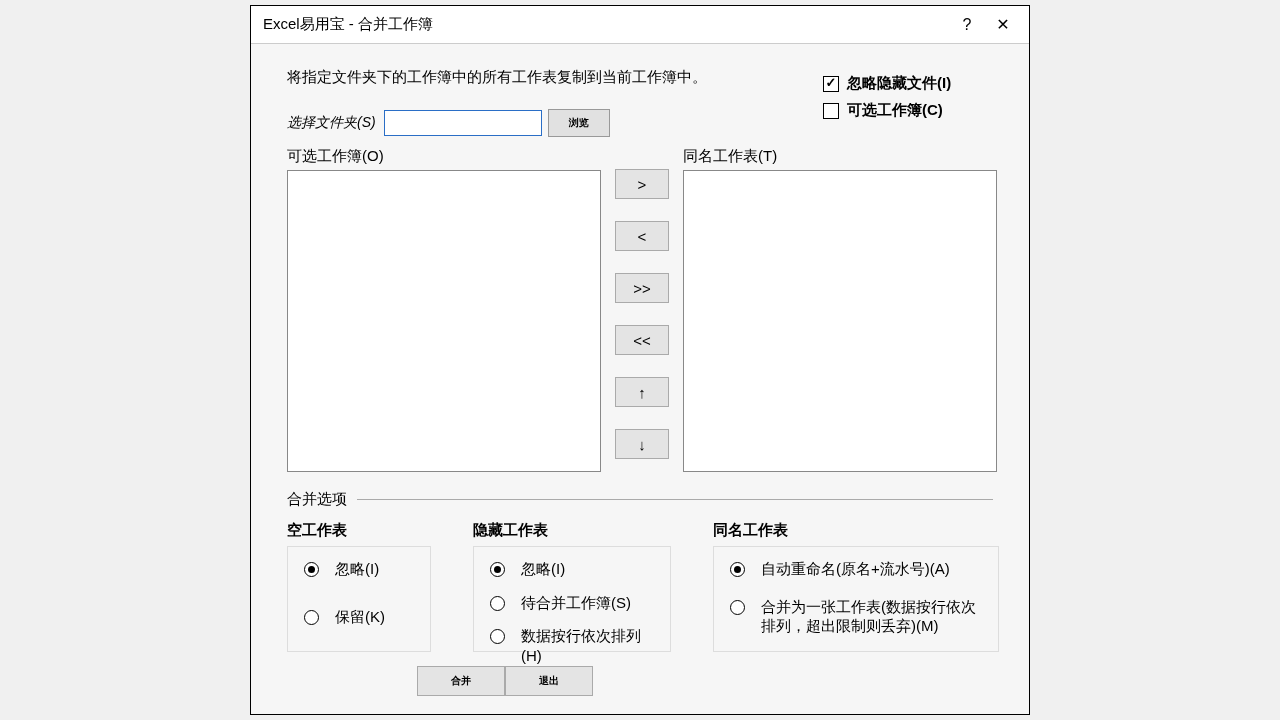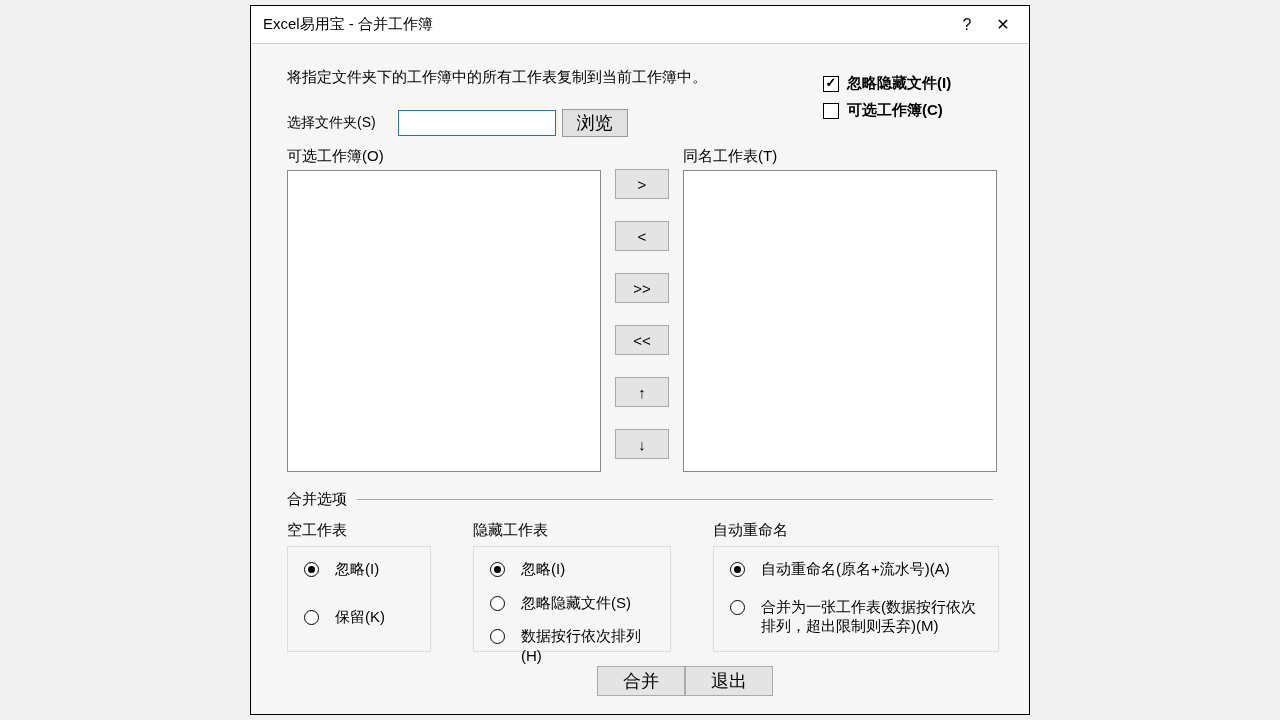--- a/index.html
+++ b/index.html
@@ -41,30 +41,30 @@
   display: flex;
   flex-direction: column;
 }
 .top-row {
   display: flex;
   align-items: flex-start;
 }
 .top-left { flex: 1; }
 .desc { margin-bottom: 22px; font-size: 15px; }
 .folder-row { display: flex; align-items: center; gap: 6px; margin-bottom: 10px; }
-.folder-label { margin-right: 16px; }
+.folder-label { margin-right: 2px; font-style: italic; }
 .folder-input {
   width: 158px; height: 26px; border: 1px solid #2a6ec6;
   background: #fff; padding: 0 4px; font-size: 14px;
 }
 .btn {
-  height: 28px; padding: 0 14px;
+  height: 28px; padding: 0 20px;
   background: #e4e4e4; border: 1px solid #aaa;
-  font-size: 18px; font-family: inherit;
-  display: inline-flex; align-items: center; justify-content: center;
+  font-size: 10px; font-family: inherit;
+  display: inline-flex; align-items: center; justify-content: center; font-weight: bold;
 }
 .btn-browse { background: #e1e1e1; border: 1px solid #999; }
 .top-right { width: 170px; padding-top: 6px; }
 .chk-row { display: flex; align-items: center; gap: 8px; margin-bottom: 8px; font-size: 15px; font-weight: bold; }
 .chk {
   width: 16px; height: 16px; border: 1.5px solid #000; background: #fff;
   display: inline-flex; align-items: center; justify-content: center;
 }
 .chk.checked::after {
   content: "✓"; font-size: 13px; line-height: 1; position: relative; top: -1px;
@@ -83,40 +83,40 @@
   width: 54px; height: 30px; background: #e4e4e4; border: 1px solid #aaa;
   display: flex; align-items: center; justify-content: center;
   font-size: 15px; font-family: inherit;
 }
 .fieldset-label {
   margin-top: 18px; display: flex; align-items: center; gap: 10px; font-size: 15px;
 }
 .fieldset-label .line { flex: 1; height: 1px; background: #aaa; }
 .opts-row { display: flex; gap: 42px; margin-top: 12px; }
 .opt-group { display: flex; flex-direction: column; }
-.opt-title { font-size: 15px; margin-bottom: 6px; }
+.opt-title { font-size: 15px; margin-bottom: 6px; font-weight: bold; }
 .opt-box {
   border: 1px solid #ddd; background: #fff0; padding: 12px 16px;
   display: flex; flex-direction: column; gap: 18px;
 }
 .g1 .opt-box { width: 144px; height: 106px; gap: 28px; }
 .g2 .opt-box { width: 198px; height: 106px; gap: 14px; }
 .g3 .opt-box { width: 286px; height: 106px; gap: 18px; }
 .radio-row { display: flex; align-items: flex-start; gap: 16px; font-size: 15px; }
 .radio {
   width: 15px; height: 15px; border: 1.5px solid #000; border-radius: 50%;
   background: #fff; flex-shrink: 0; position: relative; top: 3px;
 }
 .radio.checked::after {
   content: ""; position: absolute; width: 7px; height: 7px; border-radius: 50%;
   background: #000; top: 2.5px; left: 2.5px;
 }
 .radio-text { line-height: 1.3; }
 .bottom-row {
-  margin-top: auto; display: flex; justify-content: center;
+  margin-top: auto; display: flex; justify-content: flex-start;
   padding: 0 40px 0 130px;
 }
 .btn-main { width: 88px; height: 30px; }
 </style>
 </head>
 <body>
 
 <div class="dialog">
   <div class="titlebar">
     <div class="title">Excel易用宝 - 合并工作簿</div>
@@ -185,30 +185,30 @@
       </div>
       <div class="opt-group g2">
         <div class="opt-title">隐藏工作表</div>
         <div class="opt-box">
           <div class="radio-row">
             <span class="radio checked"></span>
             <span class="radio-text">忽略(I)</span>
           </div>
           <div class="radio-row">
             <span class="radio"></span>
-            <span class="radio-text">忽略隐藏文件(S)</span>
+            <span class="radio-text">待合并工作簿(S)</span>
           </div>
           <div class="radio-row">
             <span class="radio"></span>
             <span class="radio-text">数据按行依次排列(H)</span>
           </div>
         </div>
       </div>
       <div class="opt-group g3">
-        <div class="opt-title">自动重命名</div>
+        <div class="opt-title">同名工作表</div>
         <div class="opt-box">
           <div class="radio-row">
             <span class="radio checked"></span>
             <span class="radio-text">自动重命名(原名+流水号)(A)</span>
           </div>
           <div class="radio-row">
             <span class="radio"></span>
             <span class="radio-text">合并为一张工作表(数据按行依次排列，超出限制则丢弃)(M)</span>
           </div>
         </div>

